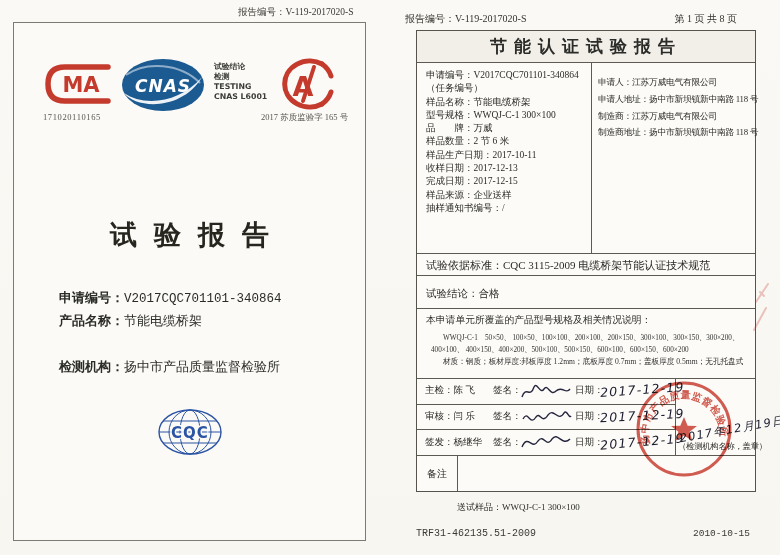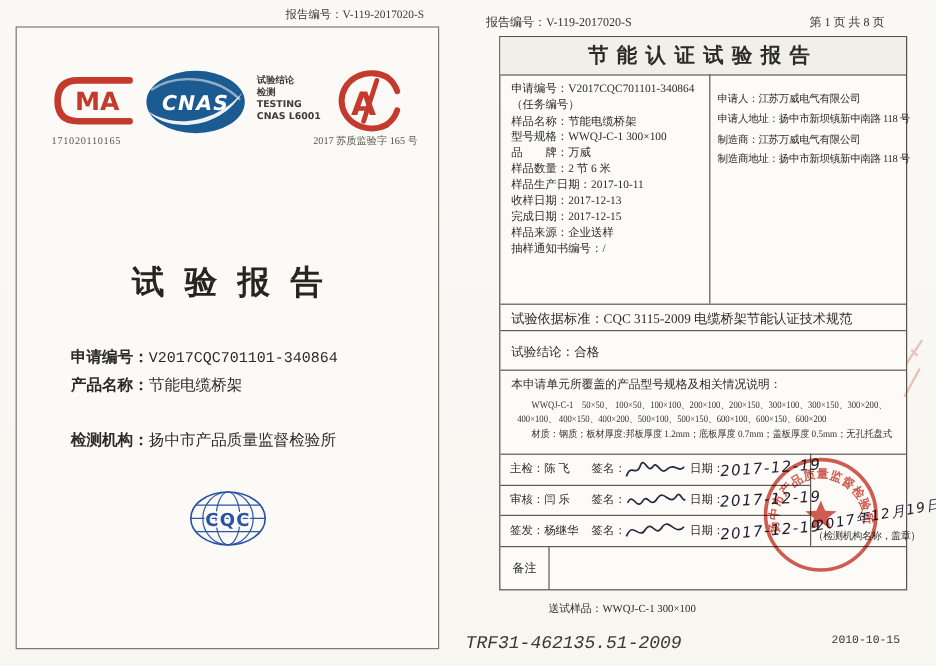--- a/index.html
+++ b/index.html
@@ -166,16 +166,16 @@
       </defs>
     <text font-size="10" fill="#c9382b" font-weight="bold" letter-spacing="0.5">
       <textPath href="#stampArc" startOffset="2">扬中市产品质量监督检验所</textPath>
     </text>
   </svg>
 
   <svg class="abs" style="left:750px;top:282px;opacity:.28;" width="24" height="52" viewBox="0 0 24 52">
     <path d="M18,2 L6,20 M16,26 L4,48 M10,10 L14,14" stroke="#c9382b" stroke-width="2" fill="none" stroke-linecap="round"></path>
   </svg>
 
-  <div class="abs code" style="left:388px;top:528px;font-size:15px;color:#3a3a35;font-style:italic;">TRF31-462135.51-2009</div>
+  <div class="abs code" style="left:416px;top:528px;font-size:10px;color:#3a3a35;">TRF31-462135.51-2009</div>
   <div class="abs code" style="left:693px;top:528px;font-size:9.5px;color:#3a3a35;">2010-10-15</div>
 
 </div>
 
 </body></html>

